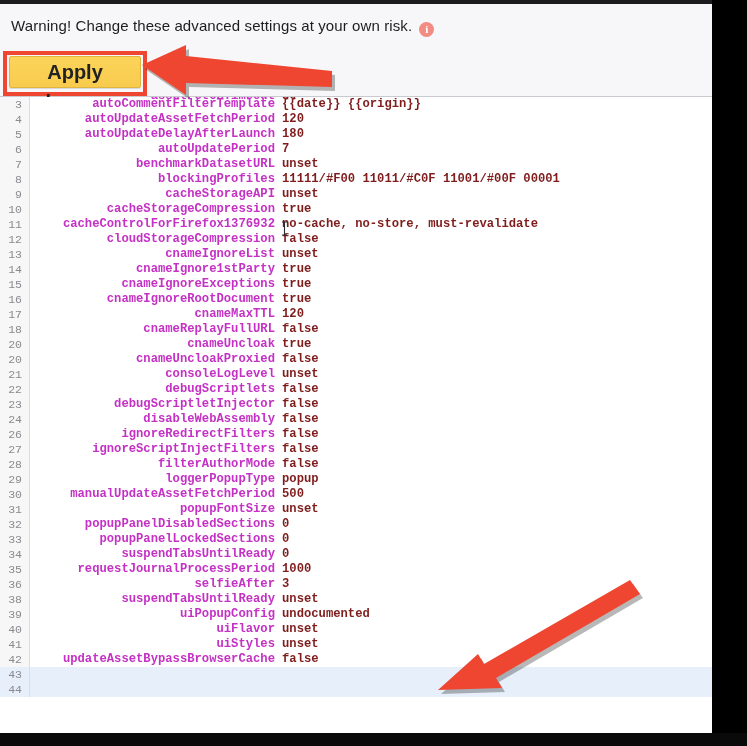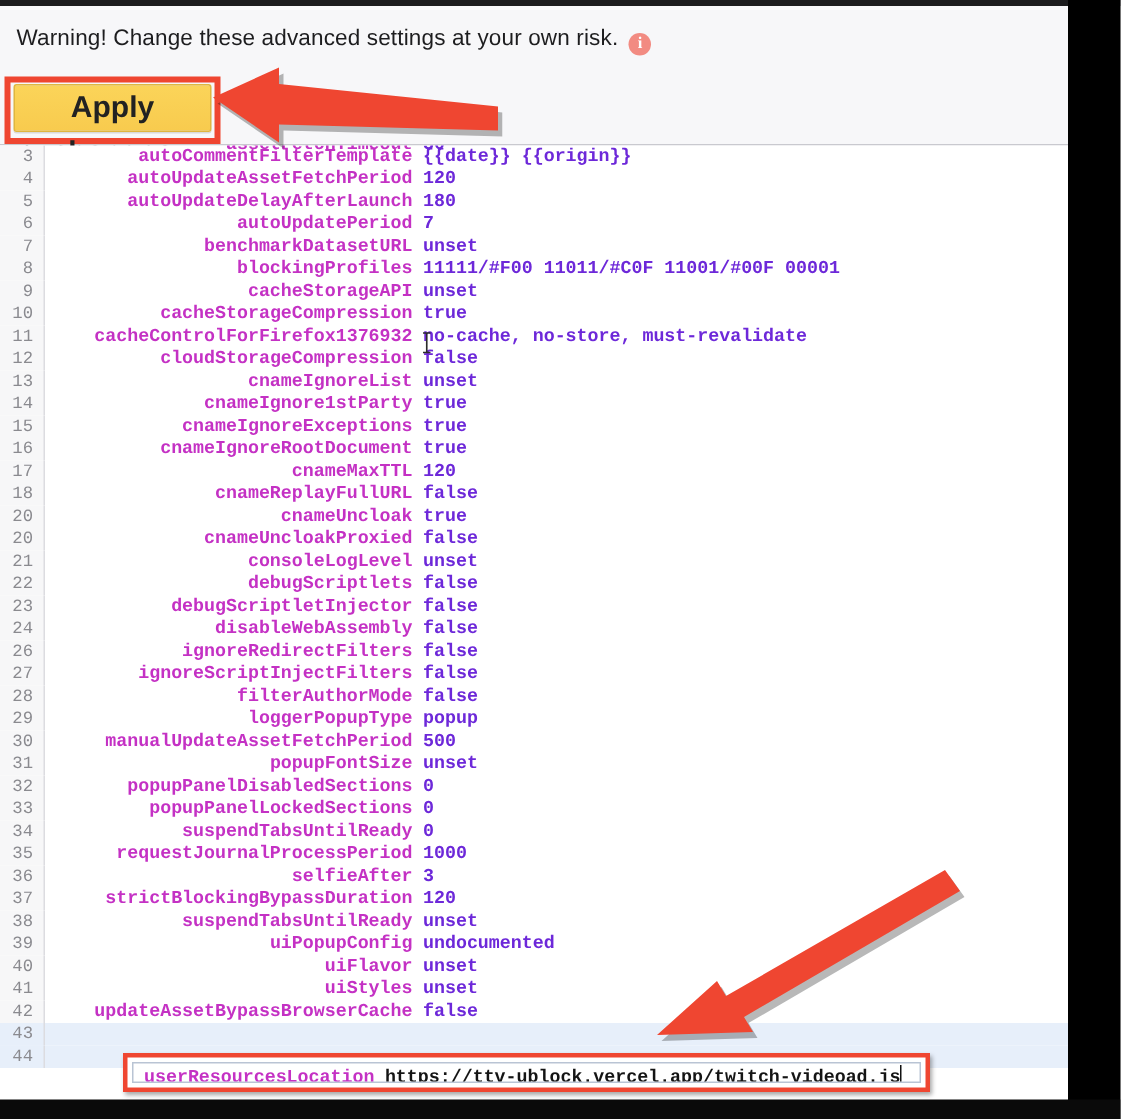--- a/index.html
+++ b/index.html
@@ -137,21 +137,21 @@
     display: inline-block;
     width: 252px;
     text-align: right;
     color: #c431c4;
     font-weight: bold;
     padding-right: 7px;
     box-sizing: border-box;
     vertical-align: top;
   }
   .val {
-    color: #6d28d9;
+    color: #7f1d1d;
     font-weight: bold;
     vertical-align: top;
   }
 
   
   #row-clip {
     position: absolute;
     left: 0; top: -8px;
     width: 712px;
     height: 15px;
@@ -259,40 +259,34 @@
         <div class="row"><span class="ln">27</span><span class="key">ignoreScriptInjectFilters</span><span class="val">false</span></div>
         <div class="row"><span class="ln">28</span><span class="key">filterAuthorMode</span><span class="val">false</span></div>
         <div class="row"><span class="ln">29</span><span class="key">loggerPopupType</span><span class="val">popup</span></div>
         <div class="row"><span class="ln">30</span><span class="key">manualUpdateAssetFetchPeriod</span><span class="val">500</span></div>
         <div class="row"><span class="ln">31</span><span class="key">popupFontSize</span><span class="val">unset</span></div>
         <div class="row"><span class="ln">32</span><span class="key">popupPanelDisabledSections</span><span class="val">0</span></div>
         <div class="row"><span class="ln">33</span><span class="key">popupPanelLockedSections</span><span class="val">0</span></div>
         <div class="row"><span class="ln">34</span><span class="key">suspendTabsUntilReady</span><span class="val">0</span></div>
         <div class="row"><span class="ln">35</span><span class="key">requestJournalProcessPeriod</span><span class="val">1000</span></div>
         <div class="row"><span class="ln">36</span><span class="key">selfieAfter</span><span class="val">3</span></div>
-        <div class="row"><span class="ln">37</span><span class="key">strictBlockingBypassDuration</span><span class="val">120</span></div>
         <div class="row"><span class="ln">38</span><span class="key">suspendTabsUntilReady</span><span class="val">unset</span></div>
         <div class="row"><span class="ln">39</span><span class="key">uiPopupConfig</span><span class="val">undocumented</span></div>
         <div class="row"><span class="ln">40</span><span class="key">uiFlavor</span><span class="val">unset</span></div>
         <div class="row"><span class="ln">41</span><span class="key">uiStyles</span><span class="val">unset</span></div>
         <div class="row"><span class="ln">42</span><span class="key">updateAssetBypassBrowserCache</span><span class="val">false</span></div>
         <div class="row hl"><span class="ln">43</span><span class="key"></span><span class="val"></span></div>
         <div class="row hl"><span class="ln">44</span><span class="key"></span><span class="val"></span></div>
       </div>
   </div>
 
   <svg id="ibeam" viewBox="0 0 7 15">
     <path d="M1 1h5M3.5 1v13M1 14h5" stroke="#2b2b2b" stroke-width="1.1" fill="none"></path>
   </svg>
 
-  <div id="edit-highlight">
-    <div id="edit-inner">
-      <span id="edit-key">userResourcesLocation</span><span id="edit-val">https://ttv-ublock.vercel.app/twitch-videoad.js</span><span id="caret"></span>
-    </div>
-  </div>
 
   <svg class="arrow" id="arrow-top" width="195" height="62" viewBox="0 0 195 62">
     <g transform="translate(2,3)">
       <path d="M0 22 L44 2 L44 13 L190 28 L190 44 L44 40 L44 52 Z" fill="rgba(0,0,0,0.28)" transform="translate(3,4)"></path>
       <path d="M0 22 L44 2 L44 13 L190 28 L190 44 L44 40 L44 52 Z" fill="#ef4631"></path>
     </g>
   </svg>
 
   <svg class="arrow" id="arrow-bottom" width="215" height="125" viewBox="0 0 215 125">
     <g transform="translate(2,2)">

